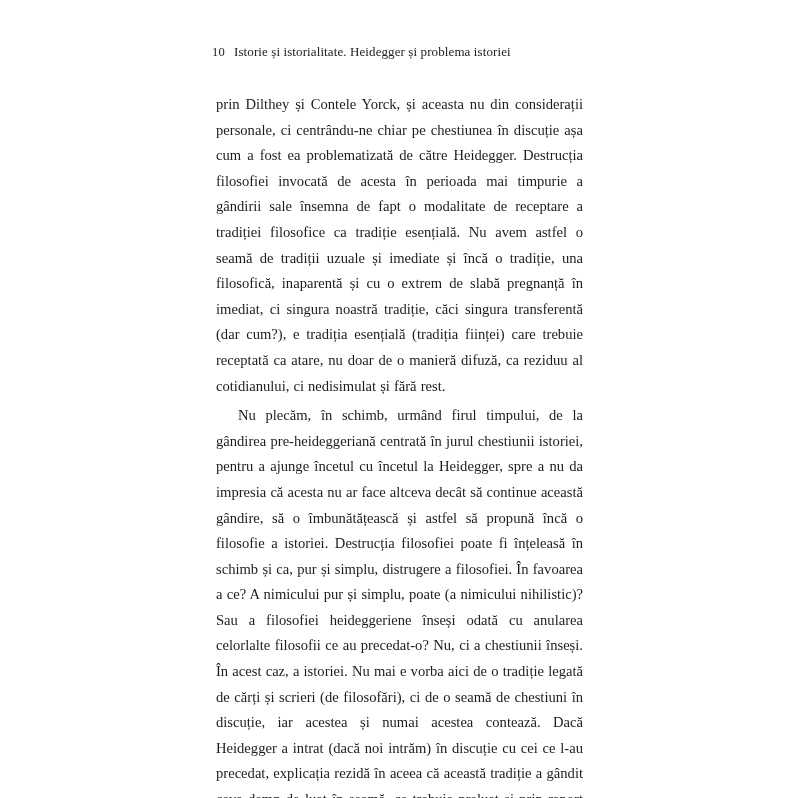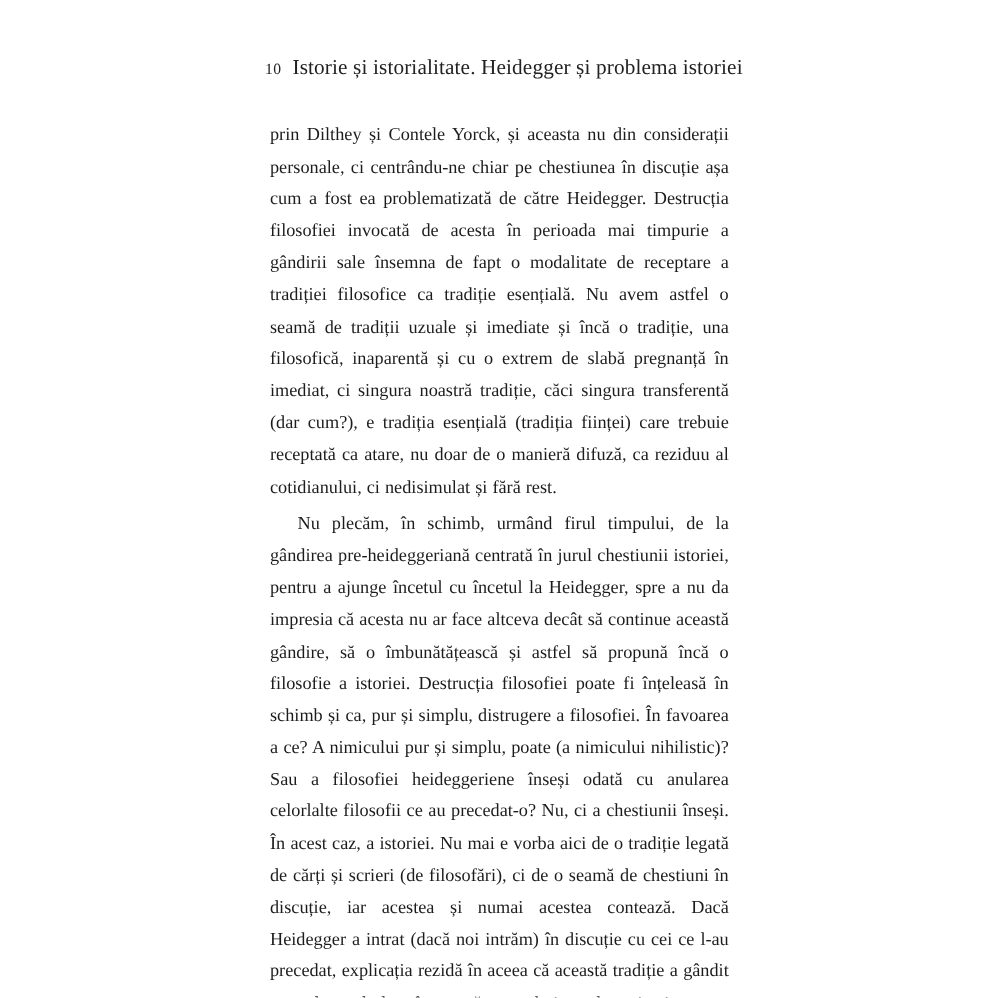--- a/index.html
+++ b/index.html
@@ -36,22 +36,22 @@
     white-space: nowrap;
   }
   .folio {
     width: 22px;
     flex: 0 0 22px;
     font-size: 12.5px;
     letter-spacing: 0.3px;
   }
   .head-title {
     flex: 1 1 auto;
-    text-align: right;
-    font-size: 17px;
+    text-align: left;
+    font-size: 13px;
     padding-right: 6px;
   }
   .body-text p {
     margin: 4px;
     text-align: justify;
     text-justify: inter-word;
     font-size: 14.6px;
     line-height: 25.6px;
     color: #1c1c1c;
     word-spacing: 0.4px;

